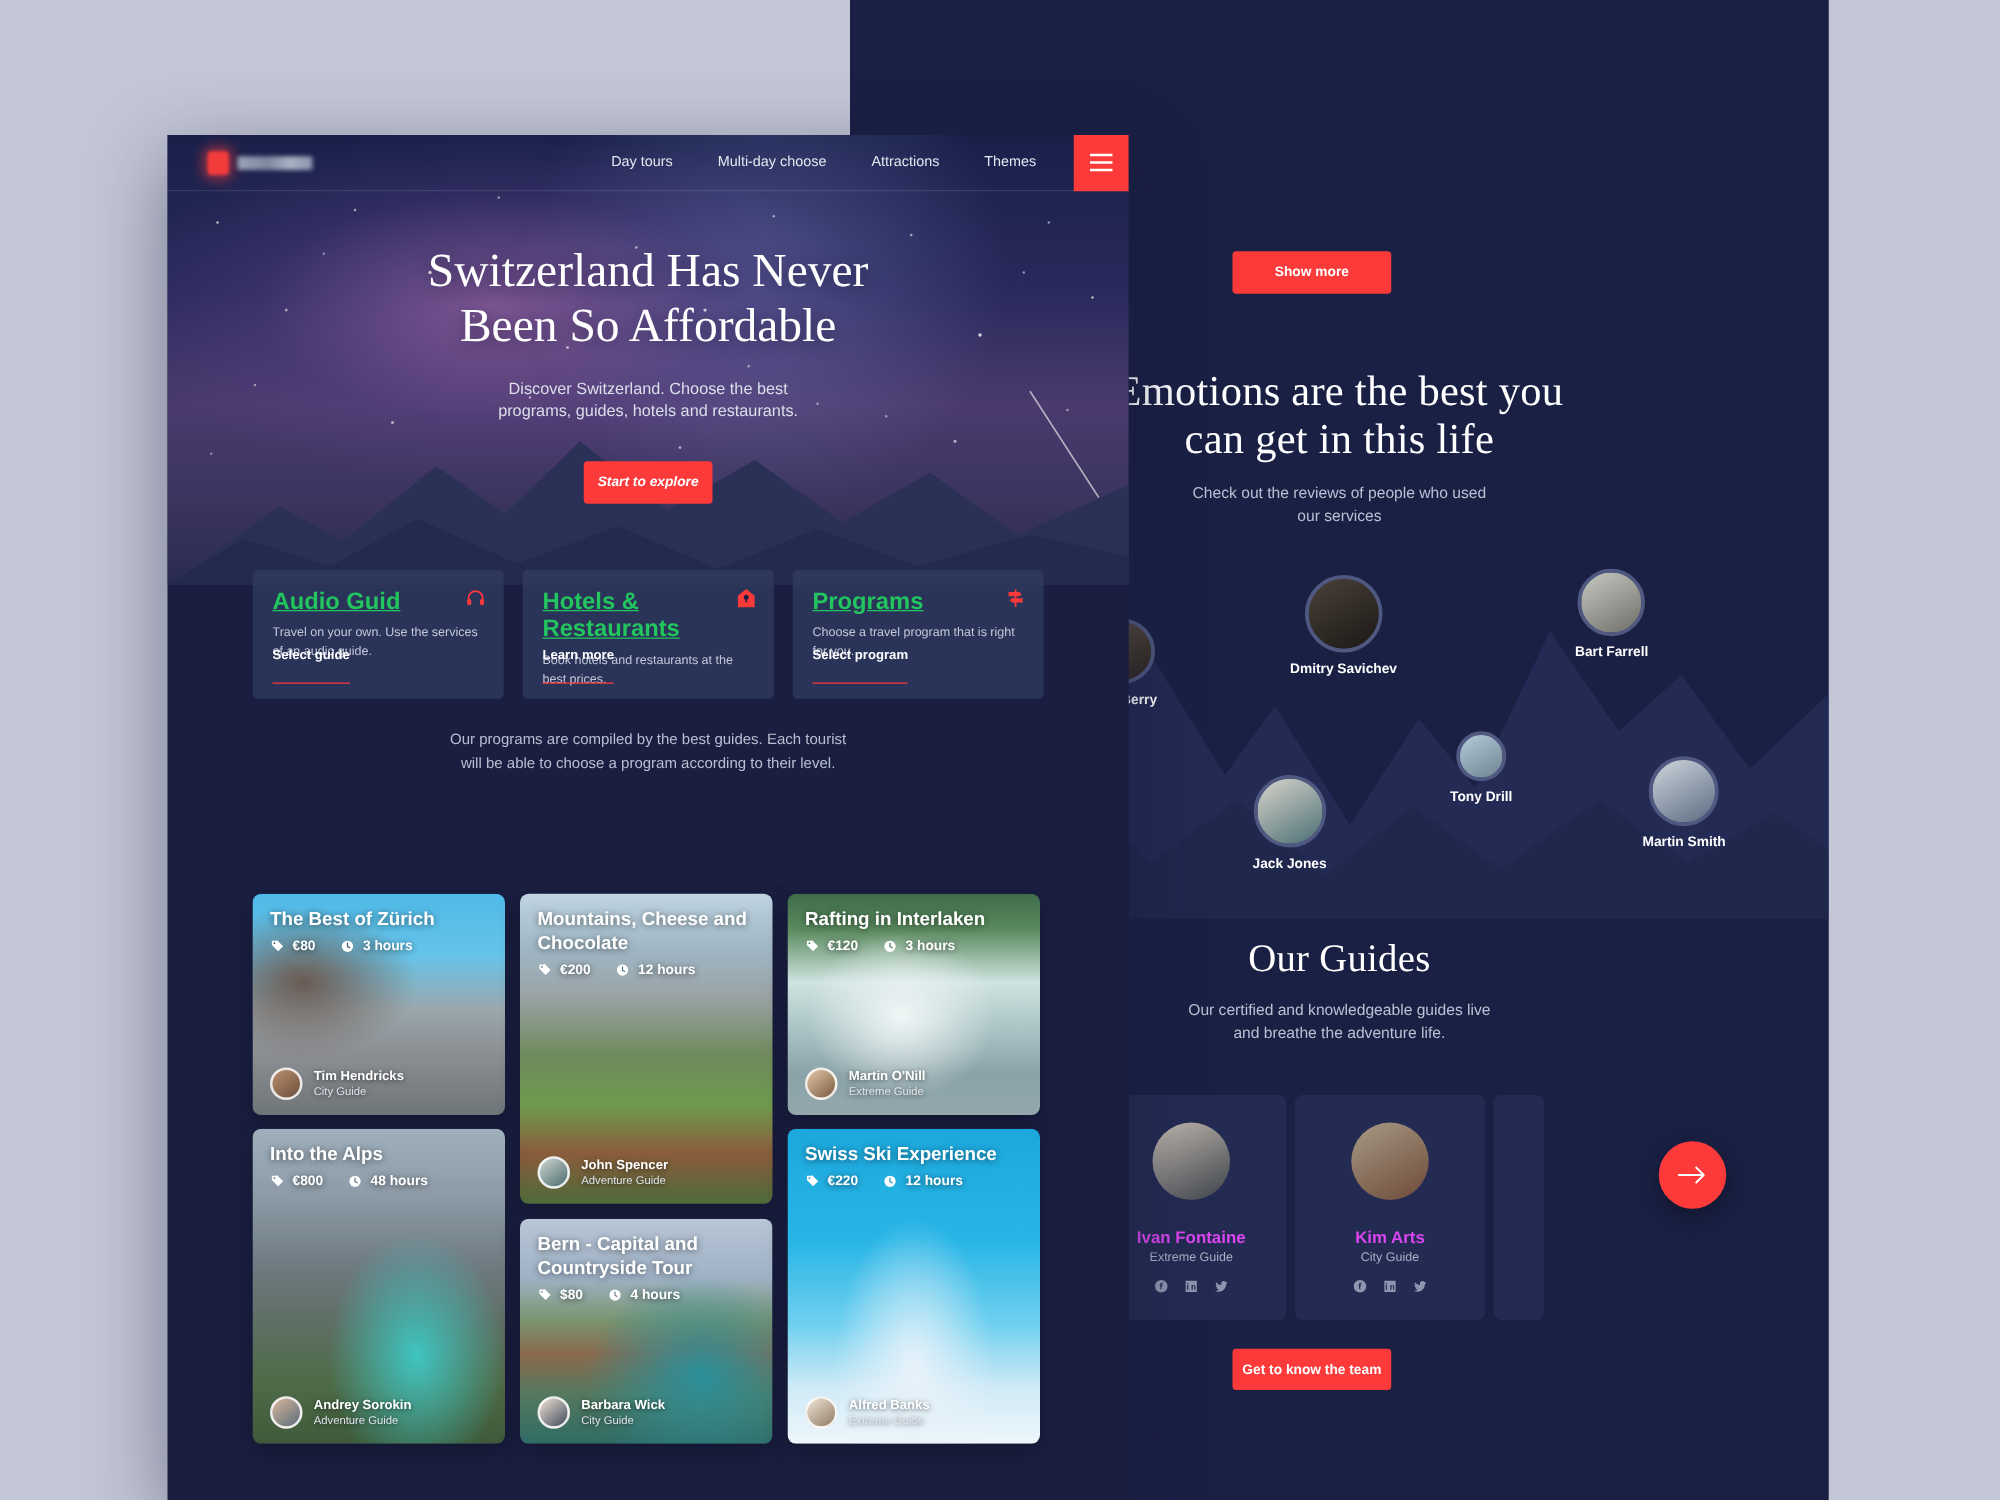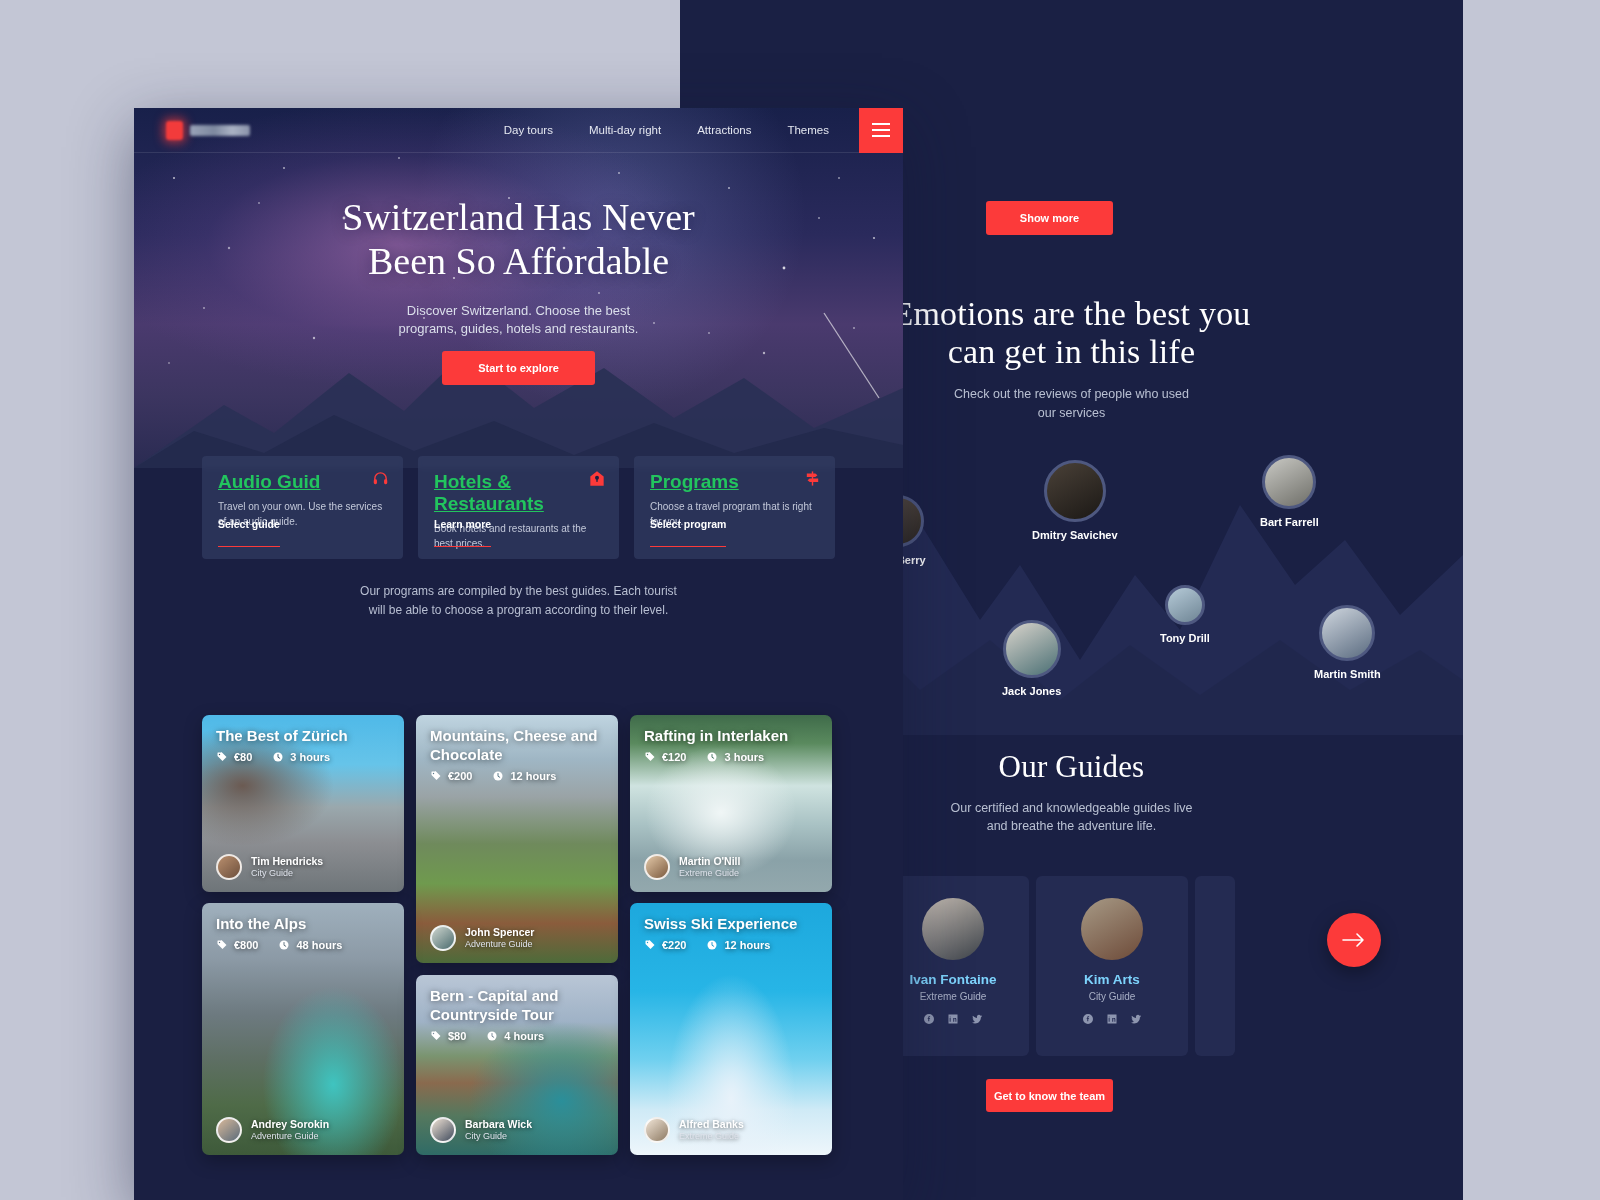--- a/index.html
+++ b/index.html
@@ -103,21 +103,21 @@
 
   .guide-cards { position: absolute; left: 0px; top: 1176px; width: 783px; height: 180px; }
   .gcard {
     position: absolute; top: 0; width: 152px; height: 180px;
     background: #242b52; border-radius: 6px; text-align: center;
   }
   .gcard .gav {
     width: 62px; height: 62px; border-radius: 50%; margin: 22px auto 0;
     overflow:hidden;
   }
-  .gcard .gn { color:#7dd3fc; font-size: 13.5px; font-weight: 700; margin-top: 12px; }
+  .gcard .gn { color:#d946ef; font-size: 13.5px; font-weight: 700; margin-top: 22px; }
   .gcard .gr { color:#a9b0c6; font-size: 10px; margin-top: 4px; }
   .gcard .gsoc { display:flex; justify-content:center; gap: 12px; margin-top: 11px; }
   .gcard .gsoc svg { width: 12px; height: 12px; fill: #8d95af; }
 
   .arrow-fab {
     position: absolute; left: 647px; top: 1213px;
     width: 54px; height: 54px; border-radius: 50%; background: #fc3a3a;
     display: flex; align-items: center; justify-content: center;
     box-shadow: 0 6px 18px rgba(0,0,0,.35); cursor: pointer;
   }
@@ -158,21 +158,21 @@
   .burger i { display:block; width:18px; height:2px; background:#fff; }
 
   .mountains { position:absolute; left:0; bottom:0; width:769px; height:135px; }
 
   .hero-copy { position: relative; text-align:center; z-index: 4; padding-top: 42px; }
   .hero-h1 {
     font-family:"Liberation Serif", serif; color:#fff; font-size: 38px; line-height: 1.17; font-weight: 400;
     text-shadow: 0 2px 14px rgba(10,10,40,.45);
   }
   .hero-p { color:#dbdfeb; font-size: 13px; line-height: 1.42; margin-top: 18px; }
-  .hero-btn { margin-top: 12px; width: 153px; height: 34px; font-size: 11px; }
+  .hero-btn { margin-top: 30px; width: 103px; height: 34px; font-size: 11px; font-style: italic; }
 
   .feat-row { position:absolute; left: 68px; top: 348px; display:flex; gap: 15px; z-index: 6; }
   .feat {
     width: 201px; height: 103px; border-radius: 4px;
     background: rgba(52,62,100,.66);
     backdrop-filter: blur(2px);
     padding: 15px 16px; position: relative;
   }
   .feat h3 { color:#22c55e; font-size: 19px; font-weight: 700; text-decoration: underline; }
   .feat p { color:#c3c9da; font-size: 10px; line-height: 1.45; margin-top: 7px; }
@@ -346,21 +346,21 @@
         <path d="M690 205 L745 290" stroke="#ffffff" stroke-width="1.3" opacity=".6"></path>
       </svg>
 
       <div class="navbar">
         <div class="logo">
           <div class="logo-mark"></div>
           <div class="logo-text"></div>
         </div>
         <div class="nav-links">
           <a href="#">Day tours</a>
-          <a href="#">Multi-day right</a>
+          <a href="#">Multi-day choose</a>
           <a href="#">Attractions</a>
           <a href="#">Themes</a>
         </div>
         <div class="burger">
             <i></i>
             <i></i>
             <i></i>
           </div>
       </div>
 

